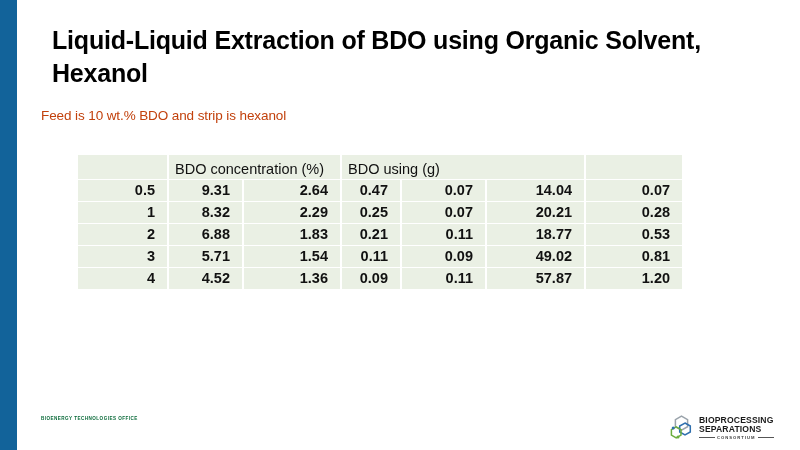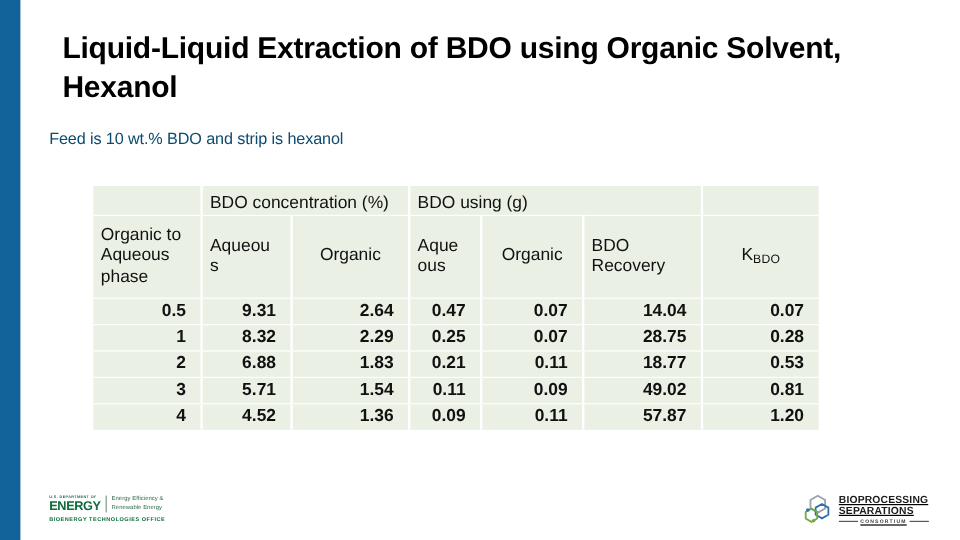--- a/index.html
+++ b/index.html
@@ -38,21 +38,21 @@
     letter-spacing: -0.2px;
     color: #000000;
   }
 
   .slide-subtitle {
     position: absolute;
     left: 41px;
     top: 108px;
     font-size: 13.5px;
     font-weight: normal;
-    color: #0c4a6e;
+    color: #c2410c;
     letter-spacing: -0.1px;
   }
 
   
   .table-wrap {
     position: absolute;
     left: 78px;
     top: 155px;
     width: 676px;
   }
@@ -160,22 +160,21 @@
   }
 
   
   .bsc-logo {
     position: absolute;
     left: 669px;
     top: 412px;
     width: 118px;
     height: 32px;
     display: flex;
-    align-items: flex-start;
-    text-decoration: underline;
+    align-items: center;
   }
   .bsc-mark {
     width: 26px;
     height: 26px;
     flex: 0 0 26px;
     position: relative;
   }
   .bsc-text {
     margin-left: 4px;
   }
@@ -223,46 +222,37 @@
       <col style="width:97px">
     </colgroup>
     <tbody>
       <tr class="group-row">
         <td></td>
         <td colspan="2">BDO concentration (%)</td>
         <td colspan="3">BDO using (g)</td>
         <td class="last-col"></td>
       </tr>
 
-      <tr class="sub-row">
-        <td class="cell-left">Organic to Aqueous phase</td>
-        <td class="cell-left">Aqueou s</td>
-        <td class="cell-center">Organic</td>
-        <td class="cell-left">Aque ous</td>
-        <td class="cell-center">Organic</td>
-        <td class="cell-left">BDO Recovery</td>
-        <td class="cell-center last-col"><span>K</span><span class="sub-bdo">BDO</span></td>
-      </tr>
 
       <tr class="data-row">
         <td>0.5</td>
         <td>9.31</td>
         <td>2.64</td>
         <td>0.47</td>
         <td>0.07</td>
         <td>14.04</td>
         <td class="last-col">0.07</td>
       </tr>
       <tr class="data-row">
         <td>1</td>
         <td>8.32</td>
         <td>2.29</td>
         <td>0.25</td>
         <td>0.07</td>
-        <td>28.75</td>
+        <td>20.21</td>
         <td class="last-col">0.28</td>
       </tr>
       <tr class="data-row">
         <td>2</td>
         <td>6.88</td>
         <td>1.83</td>
         <td>0.21</td>
         <td>0.11</td>
         <td>18.77</td>
         <td class="last-col">0.53</td>
@@ -283,31 +273,20 @@
         <td>0.09</td>
         <td>0.11</td>
         <td>57.87</td>
         <td class="last-col">1.20</td>
       </tr>
     </tbody>
   </table>
 </div>
 
 <div class="doe-logo">
-  <div class="doe-top">
-    <div>
-      <div class="doe-dept">U.S. DEPARTMENT OF</div>
-      <div class="doe-energy">ENERGY</div>
-    </div>
-    <div class="doe-divider"></div>
-    <div>
-      <div class="doe-eere">Energy Efficiency &amp;</div>
-      <div class="doe-eere">Renewable Energy</div>
-    </div>
-  </div>
   <div class="doe-bto">BIOENERGY TECHNOLOGIES OFFICE</div>
 </div>
 
 <div class="bsc-logo">
   <div class="bsc-mark">
     <svg width="26" height="26" viewBox="0 0 26 26" aria-hidden="true">
       <polygon points="12.5,1.2 18.6,4.7 18.6,11.7 12.5,15.2 6.4,11.7 6.4,4.7" fill="none" stroke="#9aa3ab" stroke-width="1.5"></polygon>
       <polygon points="16.0,8.0 21.3,11.0 21.3,17.0 16.0,20.0 10.7,17.0 10.7,11.0" fill="none" stroke="#2f6fae" stroke-width="1.5"></polygon>
       <polygon points="7.2,11.8 12.0,14.6 12.0,20.1 7.2,22.9 2.4,20.1 2.4,14.6" fill="none" stroke="#6cae3e" stroke-width="1.5"></polygon>
       <circle cx="4.2" cy="13.0" r="1.5" fill="#2f6fae"></circle>

